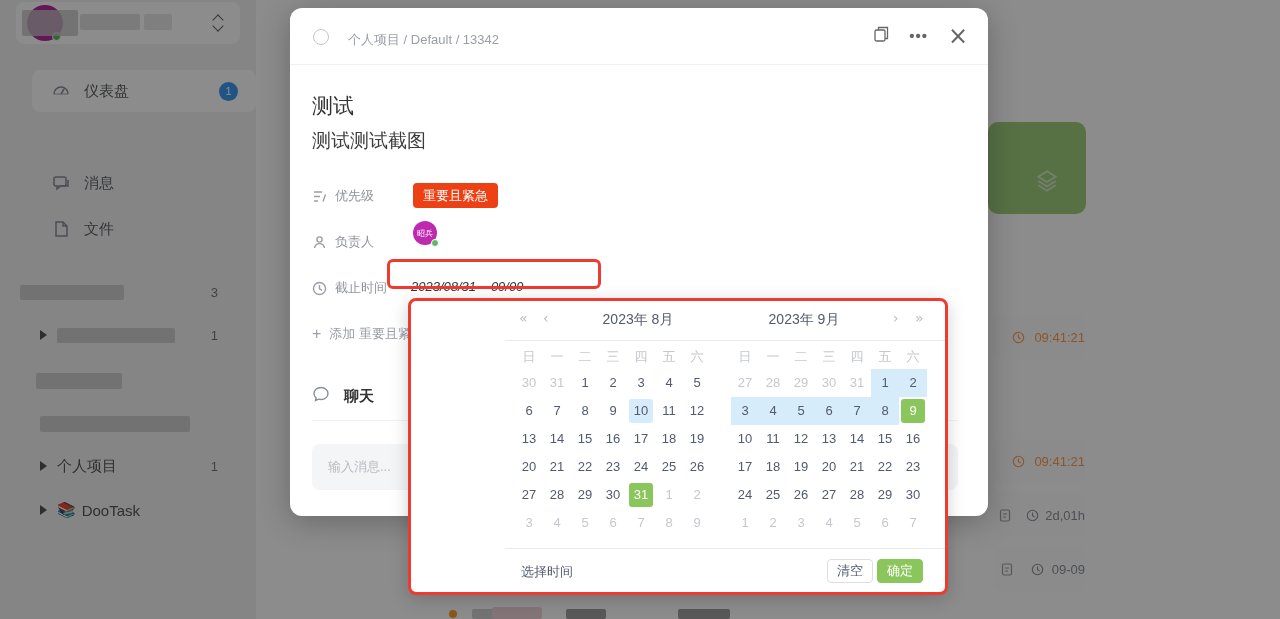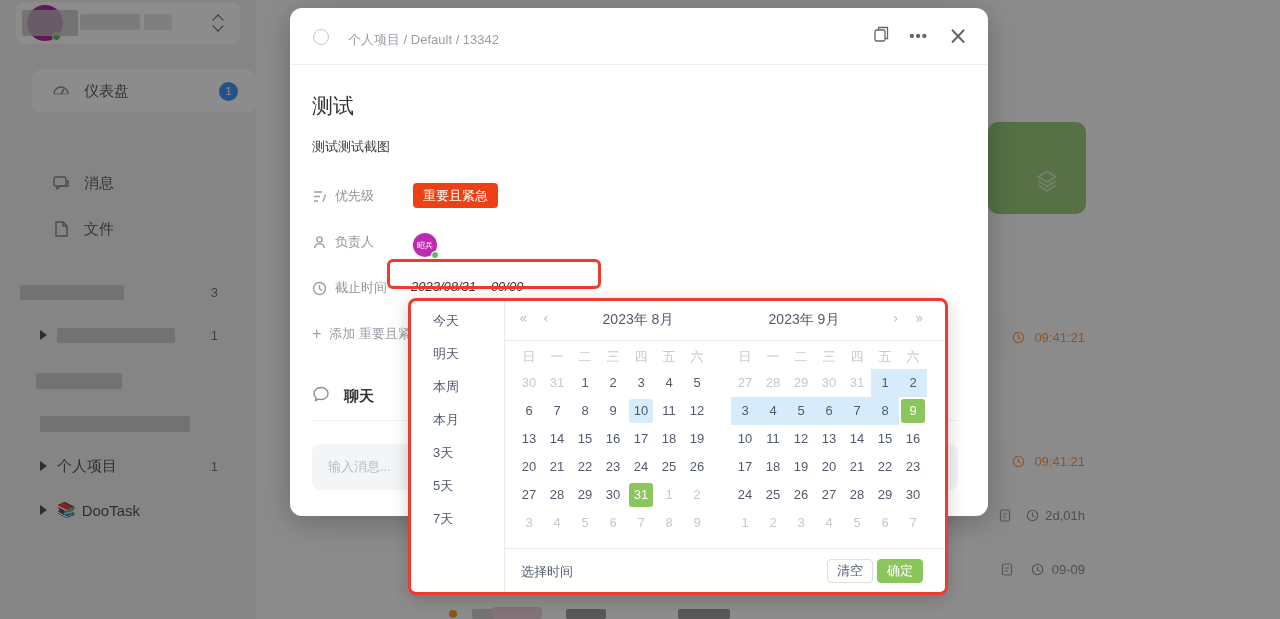--- a/index.html
+++ b/index.html
@@ -34,21 +34,21 @@
   
   #overlay { position:absolute; inset:0; background:rgba(0,0,0,.45); z-index:10; }
   #modal { position:absolute; left:290px; top:8px; width:698px; height:508px; background:#fff; border-radius:12px; z-index:20; box-shadow:0 6px 30px rgba(0,0,0,.25); }
   .m-header { position:absolute; left:0; top:0; width:100%; height:57px; border-bottom:1px solid #f0f0f0; }
   .chk-circle { position:absolute; left:23px; top:21px; width:16px; height:16px; border-radius:50%; border:1px solid #c2c5cc; }
   .crumb { position:absolute; left:58px; top:23px; font-size:13px; color:#9a9ea6; }
   .hd-icons { position:absolute; right:20px; top:16px; display:flex; align-items:center; gap:20px; color:#666; }
   .ellipsis { font-size:15px; letter-spacing:1px; color:#666; line-height:24px; font-weight:bold; }
   .close-x { font-size:24px; color:#666; line-height:22px; font-family:"DejaVu Sans",sans-serif; }
   .m-title { position:absolute; left:22px; top:84px; font-size:21px; color:#333; font-weight:500; }
-  .m-desc { position:absolute; left:22px; top:130px; font-size:13px; color:#3c3c3c; }
+  .m-desc { position:absolute; left:22px; top:120px; font-size:19px; color:#3c3c3c; }
   .f-row { position:absolute; left:22px; display:flex; align-items:center; color:#8f939a; font-size:13px; }
   .f-row .ic { margin-right:8px; display:flex; }
   .prio-badge { position:absolute; left:123px; height:25px; padding:0 10px; background:#ed4014; color:#fff; font-size:13px; border-radius:4px; display:flex; align-items:center; }
   .avatar-sm { position:absolute; left:123px; width:24px; height:24px; border-radius:50%; background:#bf29b0; color:#fff; font-size:8px; display:flex; align-items:center; justify-content:center; }
   .due-text { position:absolute; left:121px; font-size:13px; color:#333;font-style:italic; }
   .add-collab { position:absolute; left:22px; top:317px; display:flex; align-items:center; color:#9a9ea6; font-size:13px; }
   .add-collab .plus { font-size:16px; margin-right:8px; color:#9a9ea6; }
   .chat-hd { position:absolute; left:22px; top:377px; display:flex; align-items:center; }
   .chat-hd .ttl { font-size:15px; font-weight:bold; color:#333; margin-left:14px; }
   .chat-div { position:absolute; left:22px; top:412px; width:646px; height:1px; background:#f1f1f1; }
@@ -256,21 +256,21 @@
 
   <div class="f-row" style="top:225px;">
     <span class="ic">
       <svg width="15" height="15" viewBox="0 0 15 15" fill="none" stroke="#9a9ea6" stroke-width="1.4">
           <circle cx="7.5" cy="4.5" r="2.6"></circle>
           <path d="M2.5 13c.6-3 2.6-4.4 5-4.4s4.4 1.4 5 4.4"></path>
         </svg>
     </span>
     <span>负责人</span>
   </div>
-  <div class="avatar-sm" style="top:213px;margin-top:12px;">
+  <div class="avatar-sm" style="top:213px;">
     <span>昭兵</span>
     <span class="dot" style="right:-2px;bottom:-2px;width:8px;height:8px;"></span>
   </div>
 
   <div class="f-row" style="top:271px;">
     <span class="ic">
       <svg width="15" height="15" viewBox="0 0 15 15" fill="none" stroke="#9a9ea6" stroke-width="1.4">
           <circle cx="7.5" cy="7.5" r="6"></circle>
           <path d="M7.5 4v3.8l2.6 1.5"></path>
         </svg>
@@ -297,29 +297,20 @@
     <span class="ph">输入消息...</span>
   </div>
   <div class="mic-btn">
     <span class="mic"></span>
   </div>
 </div>
 
 <div id="due-anno" class="anno"></div>
 
 <div id="picker">
-  <div class="pk-shortcuts">
-      <div class="pk-sc">今天</div>
-      <div class="pk-sc">明天</div>
-      <div class="pk-sc">本周</div>
-      <div class="pk-sc">本月</div>
-      <div class="pk-sc">3天</div>
-      <div class="pk-sc">5天</div>
-      <div class="pk-sc">7天</div>
-    </div>
 
   <div class="pk-head"></div>
   <span class="pk-arrow" style="left:108px;">«</span>
   <span class="pk-arrow" style="left:132px;">‹</span>
   <span class="pk-mtitle" style="left:152px;">2023年 8月</span>
   <span class="pk-mtitle" style="left:318px;">2023年 9月</span>
   <span class="pk-arrow" style="left:482px;">›</span>
   <span class="pk-arrow" style="left:504px;">»</span>
 
   <div class="pk-month" style="left:104px;">

